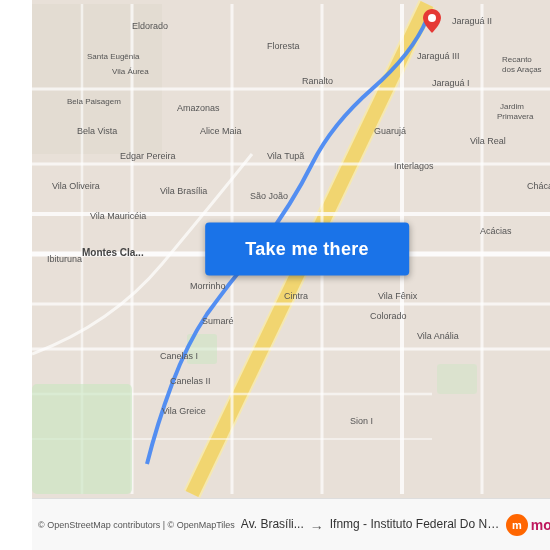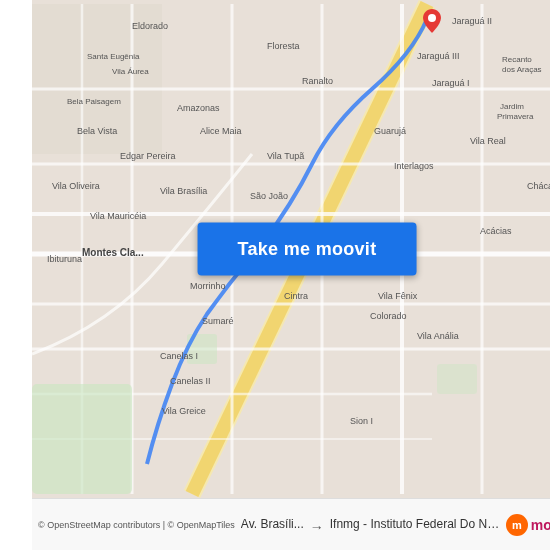--- a/index.html
+++ b/index.html
@@ -196,21 +196,21 @@
       <text x="130" y="410" font-size="9" fill="#555" font-family="Arial">Vila Greice</text>
       <text x="318" y="420" font-size="9" fill="#555" font-family="Arial">Sion I</text>
 
       <g transform="translate(391, 5)">
         <path d="M9,0 C4,0 0,4 0,9 C0,15 9,24 9,24 C9,24 18,15 18,9 C18,4 14,0 9,0 Z" fill="#e53935"></path>
         <circle cx="9" cy="9" r="4" fill="white"></circle>
       </g>
     </svg>
 
     
-    <button id="take-me-there-btn">Take me moovit</button>
+    <button id="take-me-there-btn">Take me there</button>
 
   </div>
 
   <div id="bottom-bar">
 
     <span id="attribution">© OpenStreetMap contributors | © OpenMapTiles</span>
 
     <div id="route-info">
       <span id="origin-text">Av. Brasíli...</span>
       <span id="arrow-icon">→</span>

